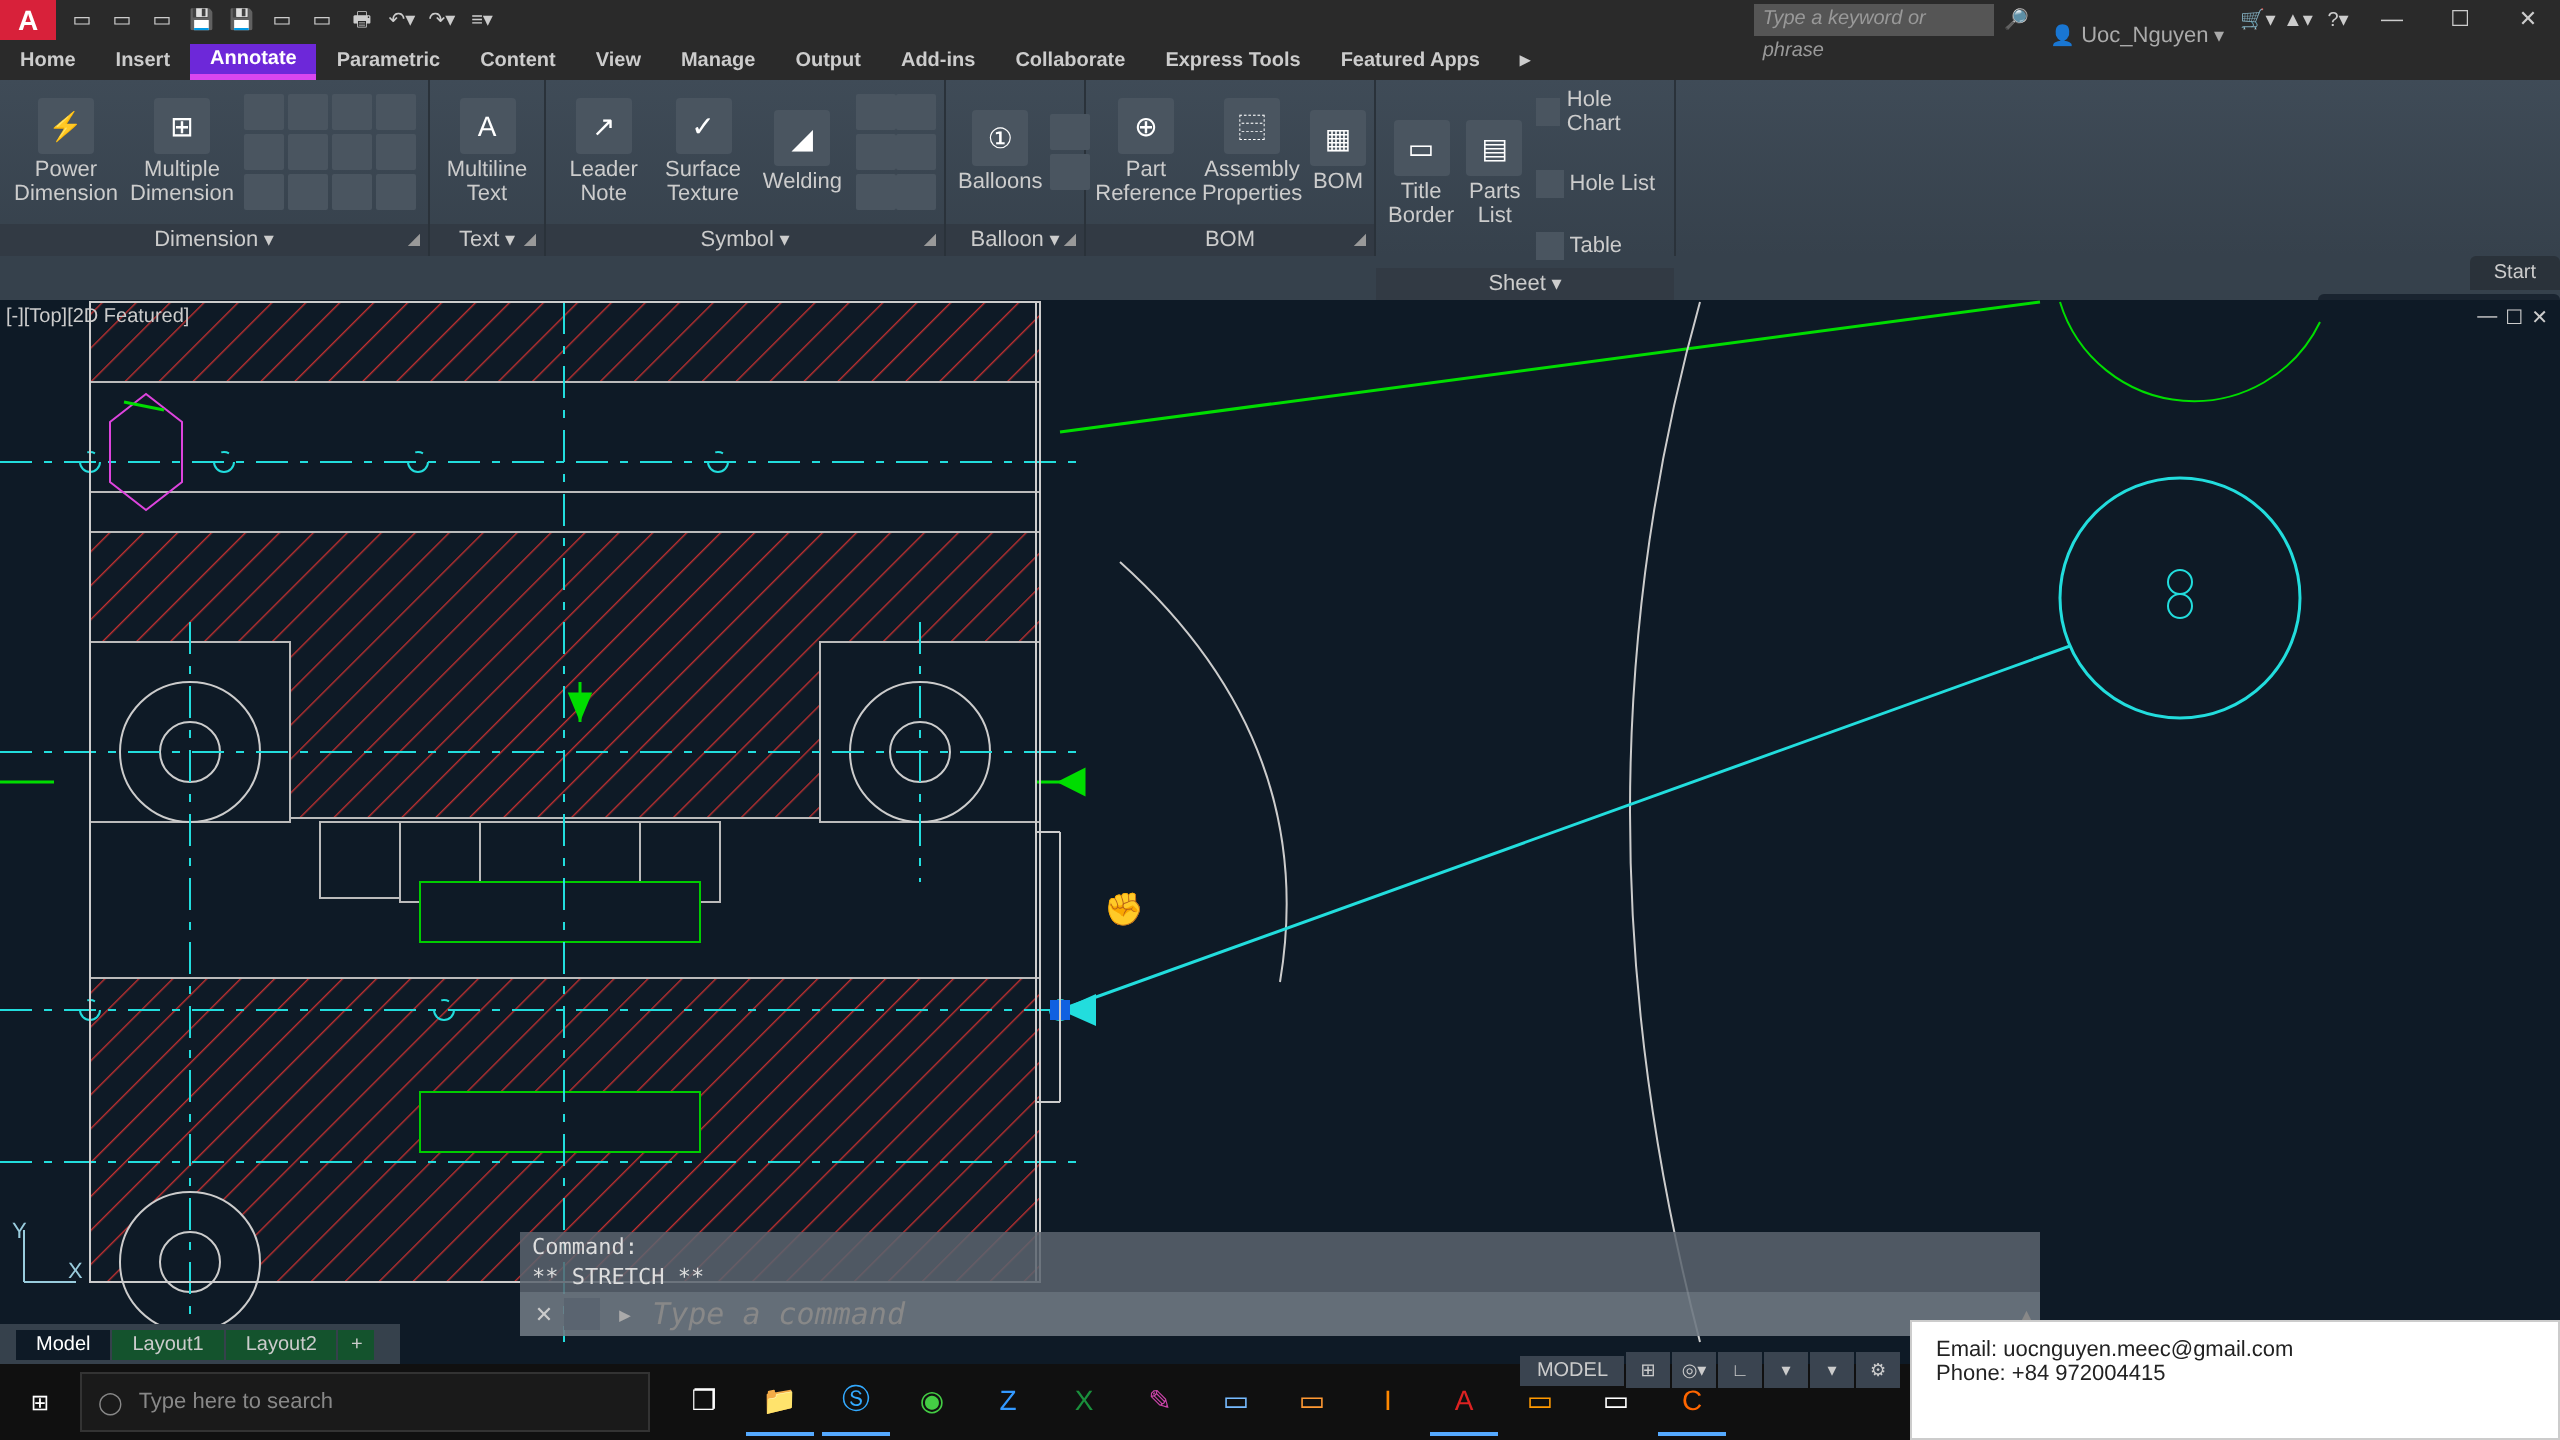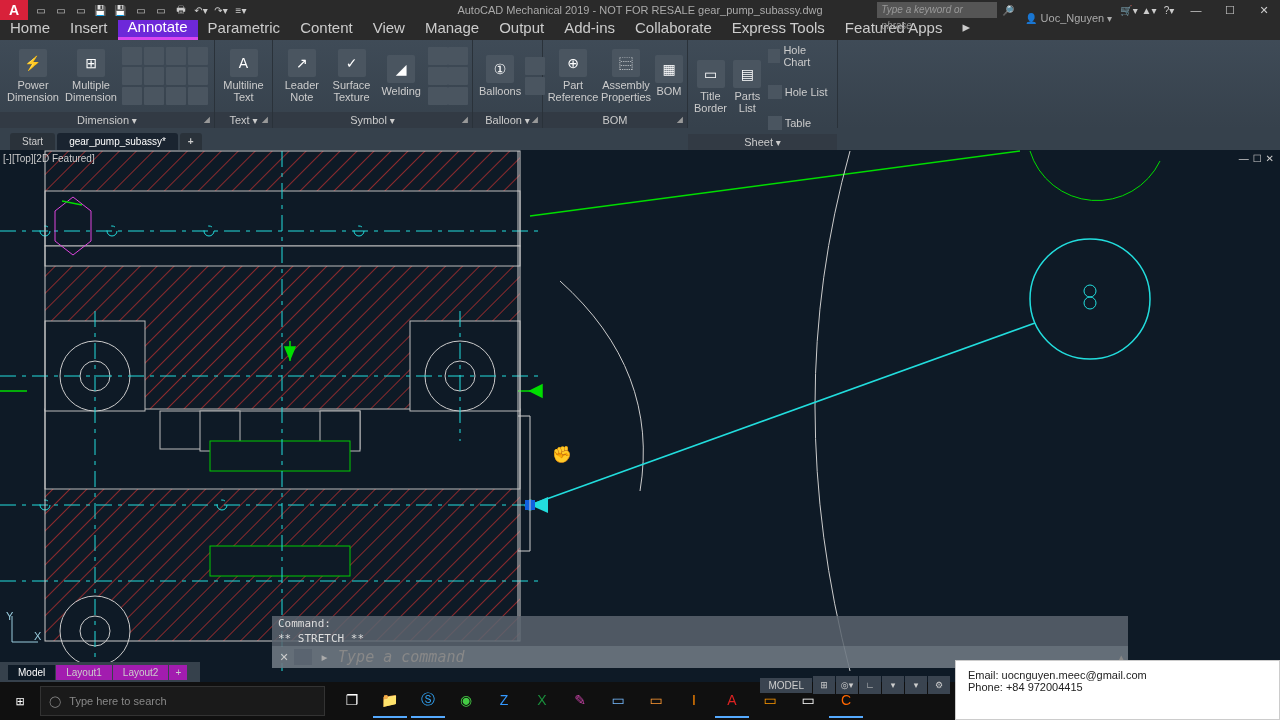--- a/index.html
+++ b/index.html
@@ -11,64 +11,64 @@
 .qat { display:flex; gap:2px; margin-left:4px; }
 .qat-btn { width:18px; height:18px; display:flex; align-items:center; justify-content:center; color:#ccc; font-size:10px; }
 .titlebar-title { position:absolute; left:50%; transform:translateX(-50%); color:#aaa; font-size:11px; white-space:nowrap; }
 .titlebar-right { position:absolute; right:0; display:flex; align-items:center; gap:2px; }
 .search-box { width:120px; height:16px; background:#555; color:#999; font-style:italic; padding:0 4px; font-size:10px; line-height:16px; }
 .user-tag { color:#aaa; font-size:10px; padding:0 6px;margin-top:16px; }
 .win-btn { width:32px; height:20px; color:#ccc; text-align:center; line-height:20px; font-size:11px; }
 
 
 .menubar { height:20px; background:#2a2a2a; display:flex; align-items:end; }
-.menutab { padding:2px 10px; color:#ccc; font-size:15px; border-bottom:2px solid transparent; }
+.menutab { padding:2px 10px; color:#ccc; font-size:10px; border-bottom:2px solid transparent;font-weight:bold; }
 .menutab.active { background:#6d28d9; color:#fff; border-bottom:3px solid #d946ef; }
 
 
 .ribbon { height:88px; background:linear-gradient(#3f4b57,#36414c); display:flex; }
 .panel { border-right:1px solid #2a323a; display:flex; flex-direction:column; justify-content:space-between; }
 .panel-body { display:flex; align-items:center; gap:4px; padding:3px 6px; flex:1; }
 .panel-title { height:16px; background:#323a44; color:#ccc; font-size:10px; text-align:center; line-height:16px; position:relative; }
 .panel-title .arr { position:absolute; right:4px; font-size:8px; color:#999; }
 .bigbtn { display:flex; flex-direction:column; align-items:center; justify-content:center; width:54px; height:62px; color:#ccc; font-size:10px; text-align:center; gap:2px; }
 .bigbtn .ico { width:28px; height:28px; background:#4a5560; border-radius:2px; display:flex; align-items:center; justify-content:center; font-size:14px; color:#fff; }
 .grid3 { display:grid; grid-template-columns:repeat(4,20px); grid-template-rows:repeat(3,18px); gap:2px; }
 .sbtn { width:20px; height:18px; background:#4a5560; border-radius:1px; }
 .smallrow { display:flex; align-items:center; gap:3px; color:#ccc; font-size:10px; padding:1px 0; }
 .smallrow .si { width:14px; height:14px; background:#4a5560; }
 
 
-.doctabs { height:22px; background:#36414c; display:flex; align-items:end; padding-left:10px; gap:2px; }
+.doctabs { height:22px; background:#36414c; display:flex; align-items:end; padding-left:10px; gap:2px;flex-direction:column; }
 .doctab { padding:3px 12px; background:#2a323a; color:#ccc; font-size:10px; border-radius:3px 3px 0 0; }
 .doctab.active { background:#1a2430; color:#fff; }
 .doctab.plus { padding:3px 8px; font-weight:bold; }
 
 
 .canvas { position:absolute; top:150px; left:0; right:0; bottom:38px; background:#0e1a26; overflow:hidden; }
 .vp-label { position:absolute; top:3px; left:3px; color:#ccc; font-size:10px; z-index:5; }
 .vp-ctrl { position:absolute; top:3px; right:6px; display:flex; gap:4px; z-index:5; }
 .vp-ctrl span { color:#ccc; font-size:10px; cursor:pointer; }
 svg.dwg { position:absolute; top:0; left:0; width:100%; height:100%; }
 
 
 .ucs { position:absolute; left:4px; bottom:30px; color:#9cd; font-size:10px; }
 
 
-.cmdwrap { position:absolute; left:272px; bottom:52px; width:856px; z-index:10; }
+.cmdwrap { position:absolute; left:260px; bottom:52px; width:760px; z-index:10; }
 .cmdhist { background:rgba(90,100,110,0.85); color:#ddd; font-family:Consolas,monospace; font-size:11px; padding:1px 6px; }
 .cmdline { height:22px; background:rgba(110,120,130,0.9); display:flex; align-items:center; padding:0 4px; }
 .cmd-x { width:16px; color:#ccc; text-align:center; }
 .cmd-icon { width:18px; height:16px; background:#5a6470; margin:0 2px; }
 .cmd-input { flex:1; color:#888; font-style:italic; font-family:Consolas,monospace; font-size:15px; padding-left:6px; }
 .cmd-input::before { content:"▸ "; color:#aaa; }
 
 
 .layouttabs { position:absolute; bottom:38px; left:0; height:20px; display:flex; align-items:center; background:#36414c; padding-left:8px; gap:1px; z-index:5; width:200px;}
-.ltab { padding:2px 10px; background:#a21caf; color:#ccc; font-size:10px; }
+.ltab { padding:2px 10px; background:#14532d; color:#ccc; font-size:10px; }
 .ltab.active { background:#0e1a26; color:#fff; }
 .ltab.plus { padding:2px 6px; }
 
 
 .statusbar { position:absolute; bottom:25px; left:0; right:0; height:13px; background:#2a323a; }
 .statusright { position:absolute; right:330px; bottom:25px; height:20px; display:flex; align-items:center; gap:1px; z-index:6; }
 .sbtn2 { width:22px; height:18px; background:#3a4450; color:#ccc; font-size:9px; display:flex; align-items:center; justify-content:center; }
 .modeltag { background:#3a4450; color:#ccc; font-size:10px; padding:2px 8px; }
 
 
@@ -97,21 +97,20 @@
     <div class="qat-btn">▭</div>
     <div class="qat-btn">💾</div>
     <div class="qat-btn">💾</div>
     <div class="qat-btn">▭</div>
     <div class="qat-btn">▭</div>
     <div class="qat-btn">🖶</div>
     <div class="qat-btn">↶▾</div>
     <div class="qat-btn">↷▾</div>
     <div class="qat-btn">≡▾</div>
   </div>
-  <div class="titlebar-title">AutoCAD Mechanical 2019 - NOT FOR RESALE    gear_pump_subassy.dwg</div>
   <div class="titlebar-right">
     <div class="search-box">Type a keyword or phrase</div>
     <div class="qat-btn">🔎</div>
     <div class="user-tag">👤 <span>Uoc_Nguyen</span> ▾</div>
     <div class="qat-btn">🛒▾</div>
     <div class="qat-btn">▲▾</div>
     <div class="qat-btn">?▾</div>
     <div class="win-btn">—</div>
     <div class="win-btn">☐</div>
     <div class="win-btn">✕</div>

